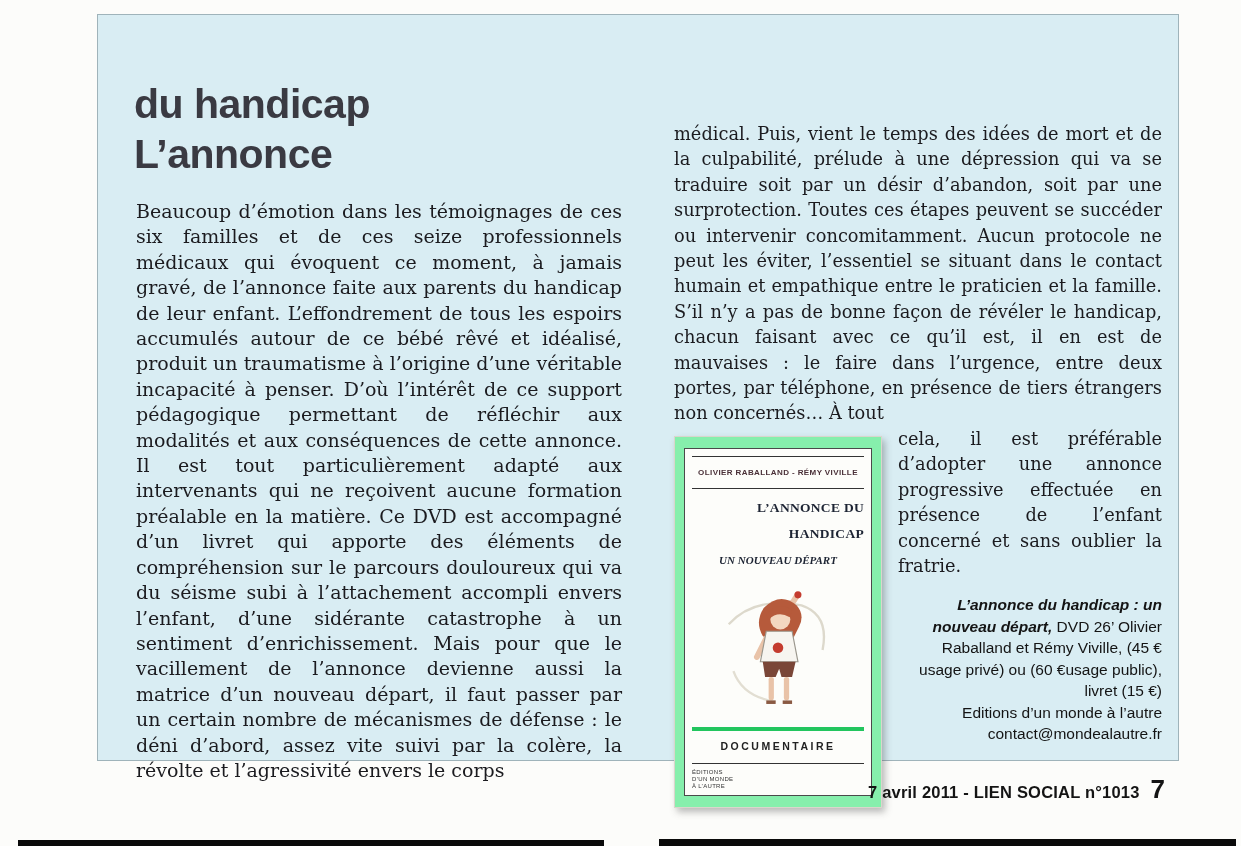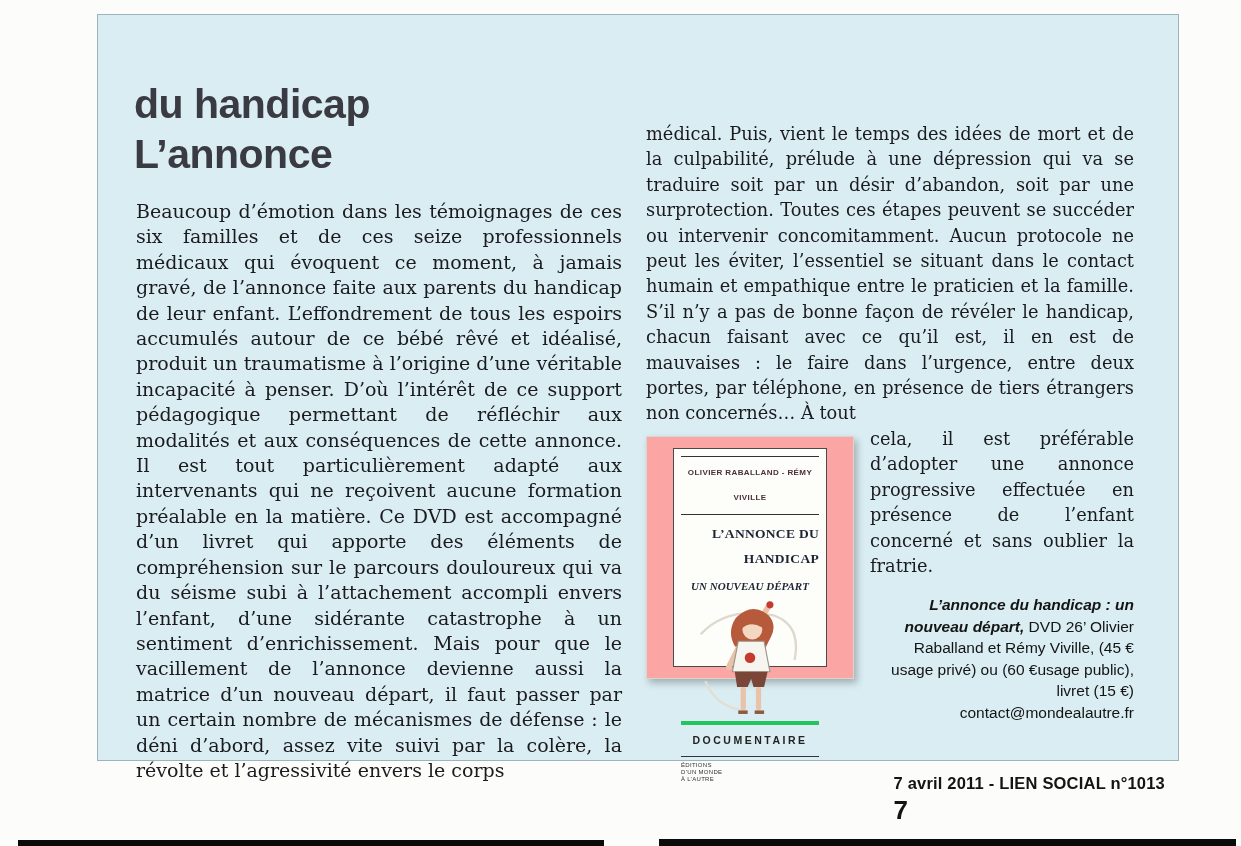--- a/index.html
+++ b/index.html
@@ -46,38 +46,38 @@
     left: 38px; top: 184px;
     width: 486px;
     font-size: 19px;
     line-height: 25.4px;
     text-align: justify;
     color: #1b1b1f;
     hyphens: auto; -webkit-hyphens: auto;
   }
   .col-right {
     position: absolute;
-    left: 548px; top: 106px;
+    left: 576px; top: 106px;
     width: 488px;
     font-size: 17.8px;
     line-height: 25.4px;
     text-align: justify;
     color: #1b1b1f;
     hyphens: auto; -webkit-hyphens: auto;
   }
   .col-right p { margin: 0; }
   .dvd-photo {
     float: left;
-    width: 208px; height: 243px;
+    width: 208px; height: 372px;
     margin: 10px 16px 6px 0;
-    background: #fca5a5;
+    background: #86efac;
     border: 1px solid #d9d6cc;
     box-shadow: 3px 4px 7px rgba(60,60,60,0.35);
     box-sizing: border-box;
-    padding: 11px 26px;
+    padding: 11px 9px;
   }
   .dvd-cover {
     width: 100%; height: 100%;
     background: #fdfdfa;
     border: 1px solid #4a4a4a;
     box-sizing: border-box;
     padding: 7px 7px 5px 7px;
     display: flex;
     flex-direction: column;
     align-items: center;
@@ -151,24 +151,23 @@
     color: #141414;
     text-align: right;
   }
   .caption-lead { font-weight: bold; font-style: italic; }
   .caption-line { display: block; }
   .footer {
     position: absolute;
     top: 774px; right: 76px;
     display: flex;
     align-items: baseline;
-    gap: 2px;
+    gap: 11px;
     font-family: "Liberation Sans", sans-serif;
     color: #141414;
-    flex-direction: column;
   }
   .footer-issue { font-size: 16.5px; font-weight: bold; letter-spacing: 0.2px; }
   .footer-page { font-size: 26px; font-weight: bold; }
   .artifact { position: absolute; background: #0a0a0a; }
   .artifact.left  { left: 18px;  top: 840px; width: 586px; height: 6px; }
   .artifact.right { left: 659px; top: 839px; width: 577px; height: 7px; }
 </style>
 </head>
 <body>
 
@@ -226,20 +225,21 @@
             <div>D’UN MONDE</div>
             <div>À L’AUTRE</div>
           </div>
         </div>
       </div>
 
       <p class="right-continued">cela, il est préférable d’adopter une annonce progressive effectuée en présence de l’enfant concerné et sans oublier la fratrie.</p>
 
       <div class="caption">
         <span class="caption-lead">L’annonce du handicap : un nouveau départ,</span><span> DVD 26’ Olivier Raballand et Rémy Viville, (45 € usage privé) ou (60 €usage public), livret (15 €)</span>
+        <span class="caption-line">Editions d’un monde à l’autre</span>
         <span class="caption-line">contact@mondealautre.fr</span>
       </div>
     </div>
 
   </div>
 
   <div class="footer">
     <span class="footer-issue">7 avril 2011 - LIEN SOCIAL n°1013</span>
     <span class="footer-page">7</span>
   </div>

